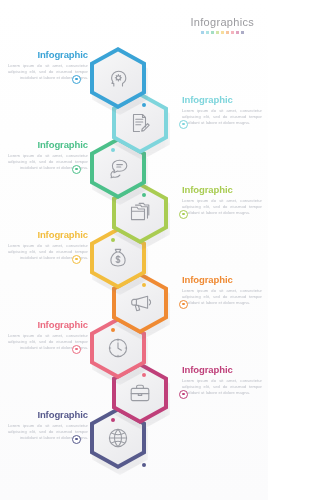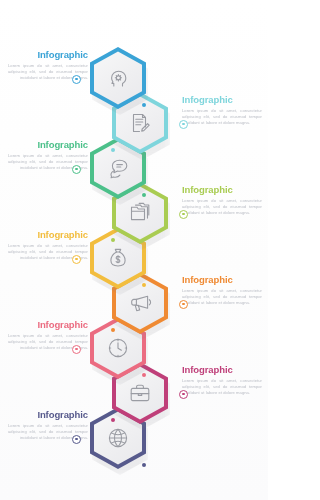--- a/index.html
+++ b/index.html
@@ -67,20 +67,34 @@
   .tblock.left{text-align:right;}
   .tblock.left p{text-align:justify;text-align-last:right;}
   .tblock.right{text-align:left;}
   .tblock.right p{text-align:justify;text-align-last:left;}
 </style>
 </head>
 <body>
 
 <div class="canvas">
 
+  <div class="brand">
+    <div class="brand-title">Infographics</div>
+    <div class="brand-sub">
+        <i style="background: rgb(79, 168, 216); opacity: 0.5;"></i>
+        <i style="background: rgb(94, 200, 200); opacity: 0.5;"></i>
+        <i style="background: rgb(73, 189, 135); opacity: 0.5;"></i>
+        <i style="background: rgb(167, 201, 79); opacity: 0.5;"></i>
+        <i style="background: rgb(240, 187, 60); opacity: 0.5;"></i>
+        <i style="background: rgb(239, 139, 60); opacity: 0.5;"></i>
+        <i style="background: rgb(234, 106, 126); opacity: 0.5;"></i>
+        <i style="background: rgb(194, 69, 126); opacity: 0.5;"></i>
+        <i style="background: rgb(90, 90, 142); opacity: 0.5;"></i>
+      </div>
+  </div>
 
   <svg width="268" height="500" style="position:absolute;left:0;top:0;">
     <g fill="none" stroke-width="2.2" opacity=".55">
       <path d="M118 92 Q150 100 150 108" stroke="#7ed5dc"></path>
       <path d="M150 137 Q118 146 114 153" stroke="#4cc08a"></path>
       <path d="M118 182 Q150 190 150 198" stroke="#a9cc52"></path>
       <path d="M150 227 Q118 236 114 243" stroke="#f2bd3e"></path>
       <path d="M118 272 Q150 280 150 288" stroke="#ef8a33"></path>
       <path d="M150 317 Q118 326 114 333" stroke="#eb6c81"></path>
       <path d="M118 362 Q150 370 150 378" stroke="#bf3f79"></path>

